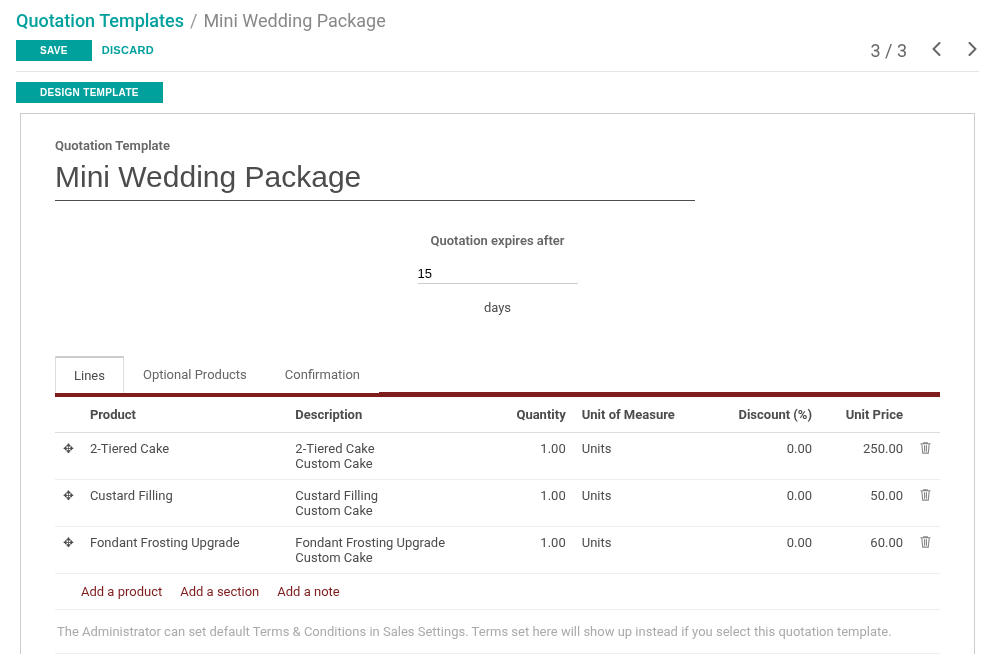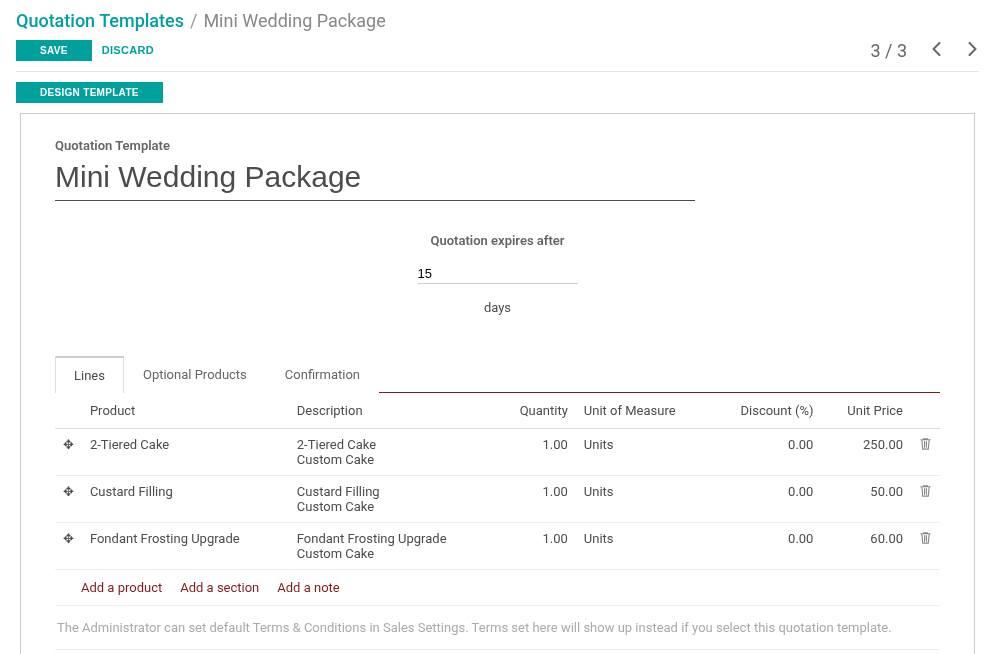--- a/index.html
+++ b/index.html
@@ -111,21 +111,21 @@
     flex-direction:column;
   }
   .expire-input {
     border:none; border-bottom:1px solid #ccc;
     width:160px; font-size:13px; padding:2px 0;
     outline:none;
   }
   .tabs {
     display:flex;
     margin-top:40px;
-    border-bottom:1px solid #7f1d1d;
+    border-bottom:5px solid #7f1d1d;
   }
   .tab {
     padding:10px 18px;
     cursor:pointer;
     color:#666;
     border:1px solid transparent;
     border-bottom:none;
     position:relative;
     top:1px;
     background:#fff;
@@ -135,21 +135,21 @@
     border-top:2px solid #ccc;
     color:#4c4c4c;
   }
   table.list {
     width:100%;
     border-collapse:collapse;
     margin-top:0;
   }
   table.list th {
     text-align:left;
-    font-weight:400;
+    font-weight:700;
     color:#4c4c4c;
     padding:10px 8px;
     border-bottom:1px solid #ddd;
     font-size:13px;
     margin-left:31px;
   }
   table.list th.num, table.list td.num { text-align:right; }
   table.list td {
     padding:8px 8px;
     vertical-align:top;

